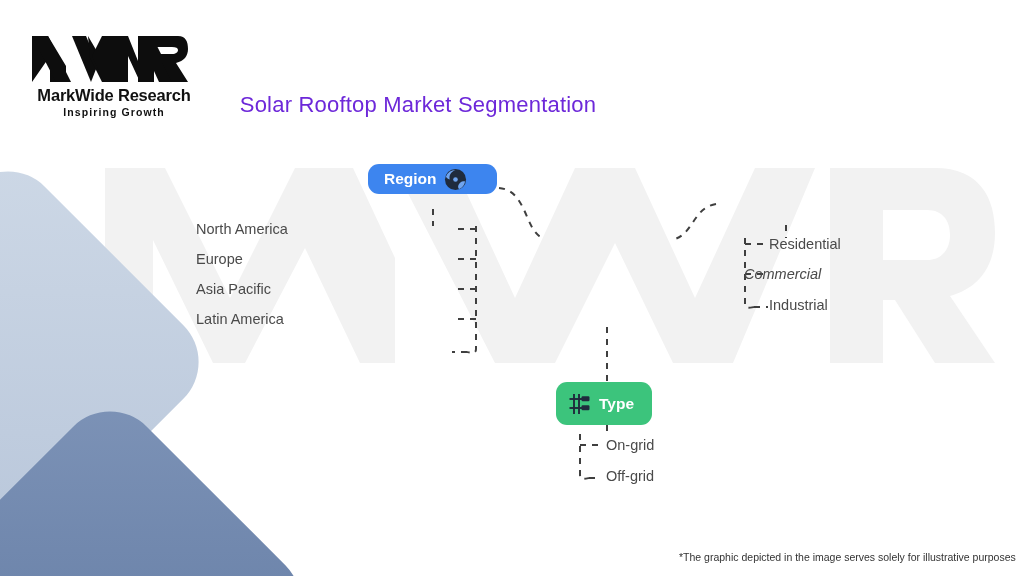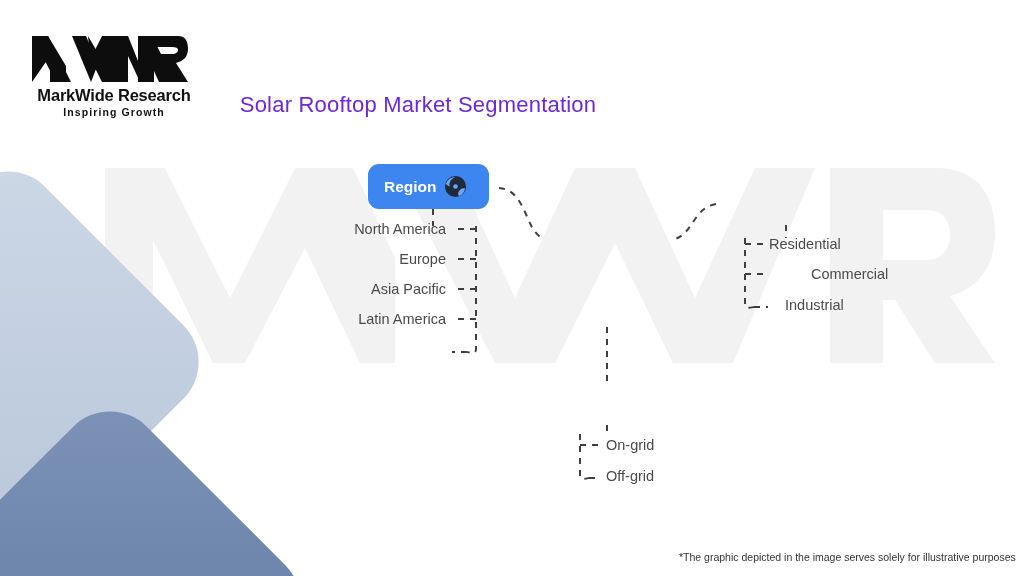--- a/index.html
+++ b/index.html
@@ -122,22 +122,22 @@
     border-radius: 18px;
     justify-content: center;
     text-align: center;
     font-size: 15px;
     line-height: 1.32;
     font-weight: bold;
   }
   #node-region {
     left: 368px;
     top: 164px;
-    height: 45px;
-    padding: 0 22px 0 16px;
+    height: 30px;
+    padding: 0 30px 0 16px;
     background: #3d85ef;
     font-size: 15.5px;
   }
   #node-enduser {
     left: 718px;
     top: 180px;
     height: 45px;
     padding: 0 18px 0 12px;
     background: #bd55e0;
     font-size: 15.5px;
@@ -157,21 +157,21 @@
     justify-content: center;
     flex: none;
   }
 
   .leaf {
     position: absolute;
     font-size: 14.5px;
     color: #4a4a4a;
     white-space: nowrap;
   }
-  .leaf.right-align { text-align: right; }
+  .leaf.right-align { text-align: left; }
 
   
   .source {
     position: absolute;
     left: 402px;
     top: 543px;
     font-size: 11.5px;
     font-weight: bold;
     color: #111111;
   }
@@ -259,29 +259,46 @@
         <svg width="23" height="23" viewBox="0 0 24 24">
           <circle cx="12" cy="12" r="11" fill="#1f2b3d"></circle>
           <path d="M12 2 C7 4 5 8 6 12 C3 11 2 9 2 9 A11 11 0 0 1 12 2 Z" fill="#6fa4ef"></path>
           <path d="M22 14 C19 13 16 15 15 18 C14 21 16 22 16 22 A11 11 0 0 0 22 14 Z" fill="#6fa4ef"></path>
           <circle cx="12" cy="12" r="2.4" fill="#6fa4ef"></circle>
         </svg>
       </span>
     </div>
 
 
+    <div class="node" id="node-type">
+      <span class="node-icon">
+        <svg width="24" height="24" viewBox="0 0 24 24">
+          <g fill="none" stroke="#1f2b3d" stroke-width="1.9">
+            <path d="M6 2 L6 22"></path>
+            <path d="M11 2 L11 22"></path>
+            <path d="M1.5 7 L16 7"></path>
+            <path d="M1.5 16 L16 16"></path>
+          </g>
+          <g fill="#1f2b3d">
+            <rect x="13.5" y="4.2" width="8" height="5" rx="1.2"></rect>
+            <rect x="13.5" y="13.2" width="8" height="5" rx="1.2"></rect>
+          </g>
+        </svg>
+      </span>
+      <span class="node-label">Type</span>
+    </div>
 
     <div class="leaf right-align" style="left:196px; top:221px; width:250px;">North America</div>
     <div class="leaf right-align" style="left:196px; top:251px; width:250px;">Europe</div>
     <div class="leaf right-align" style="left:196px; top:281px; width:250px;">Asia Pacific</div>
     <div class="leaf right-align" style="left:196px; top:311px; width:250px;">Latin America</div>
 
     <div class="leaf" style="left:769px; top:236px;text-align:center;">Residential</div>
-    <div class="leaf" style="left:811px; top:266px;">Commercial</div>
-    <div class="leaf" style="left:769px; top:297px;margin-left:16px;">Industrial</div>
+    <div class="leaf" style="left:744px; top:266px;font-style:italic;">Commercial</div>
+    <div class="leaf" style="left:769px; top:297px;">Industrial</div>
 
     <div class="leaf" style="left:606px; top:437px;">On-grid</div>
     <div class="leaf" style="left:606px; top:468px;">Off-grid</div>
   </div>
 
   <div class="disclaimer">*The graphic depicted in the image serves solely for illustrative purposes</div>
 
 </div>
 
 </body></html>

